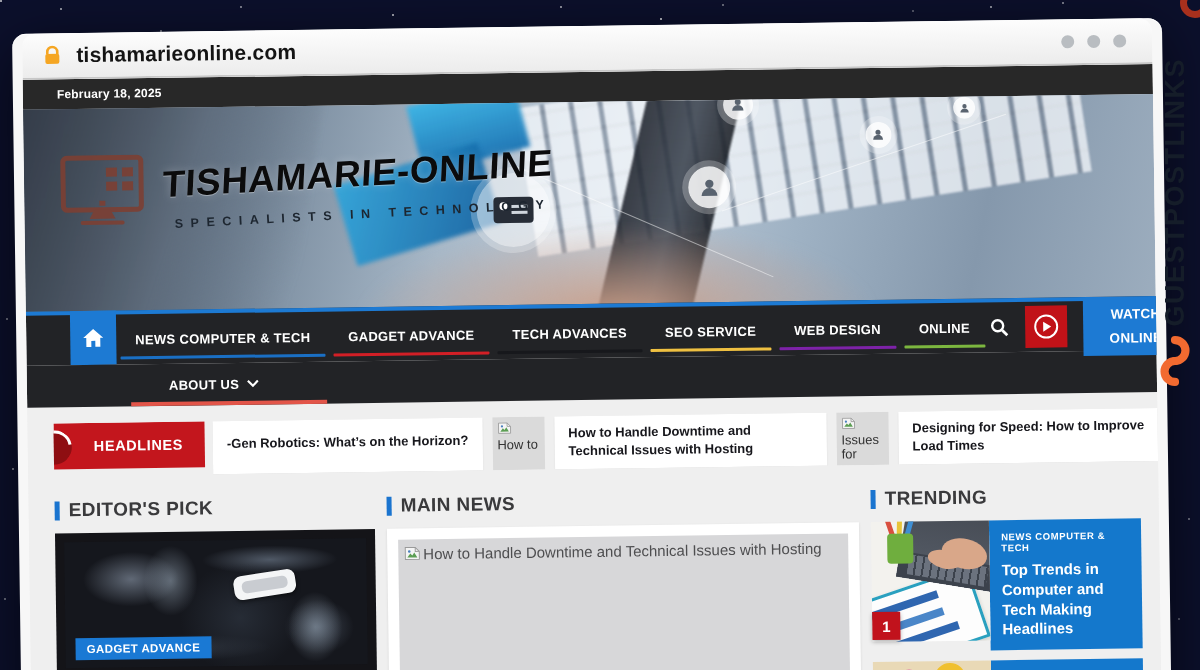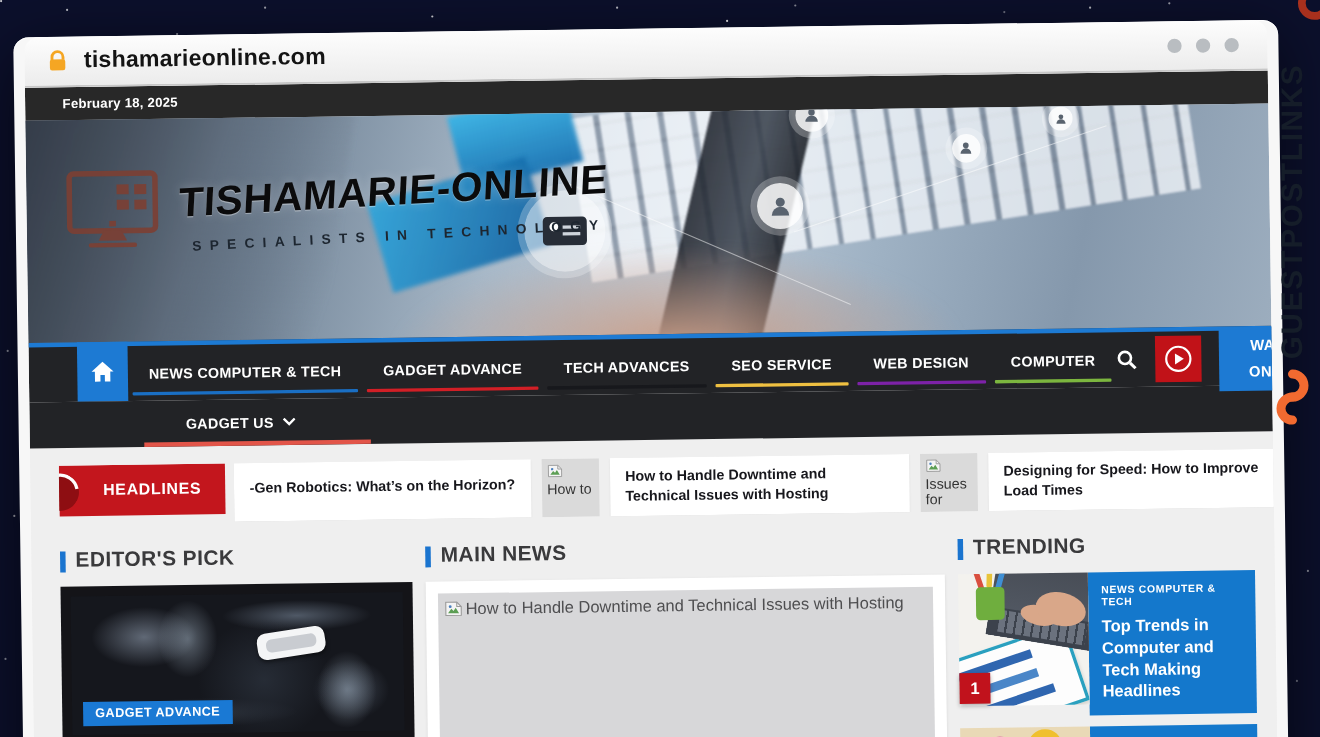--- a/index.html
+++ b/index.html
@@ -294,42 +294,42 @@
       </a>
       <a class="nav-item" href="#">
         <span>SEO SERVICE</span>
         <span class="uline" style="background: rgb(239, 192, 65);"></span>
       </a>
       <a class="nav-item" href="#">
         <span>WEB DESIGN</span>
         <span class="uline" style="background: rgb(125, 34, 168);"></span>
       </a>
       <a class="nav-item" href="#">
-        <span>COMPUTER</span>
+        <span>ONLINE</span>
         <span class="uline" style="background: rgb(124, 182, 63);"></span>
       </a>
       <div class="nav-right">
         <button class="search-btn">
           <svg width="20" height="20" viewBox="0 0 20 20">
             <circle cx="8.5" cy="8.5" r="5.5" fill="none" stroke="#fff" stroke-width="2.4"></circle>
             <line x1="13" y1="13" x2="18" y2="18" stroke="#fff" stroke-width="2.8"></line>
           </svg>
         </button>
         <button class="play-btn">
           <span class="play-ring">
               <span class="play-tri"></span>
             </span>
         </button>
         <button class="watch-btn">WATCH ONLINE</button>
       </div>
     </nav>
 
     <div class="subnav">
       <a class="about-item" href="#">
-        <span>GADGET US</span>
+        <span>ABOUT US</span>
         <svg width="12" height="8" viewBox="0 0 12 8">
           <polyline points="1,1 6,6 11,1" fill="none" stroke="#fff" stroke-width="2.2"></polyline>
         </svg>
         <span class="uline" style="background: rgb(226, 85, 73);"></span>
       </a>
     </div>
 
     <div class="page">
 
       <div class="ticker-row">

